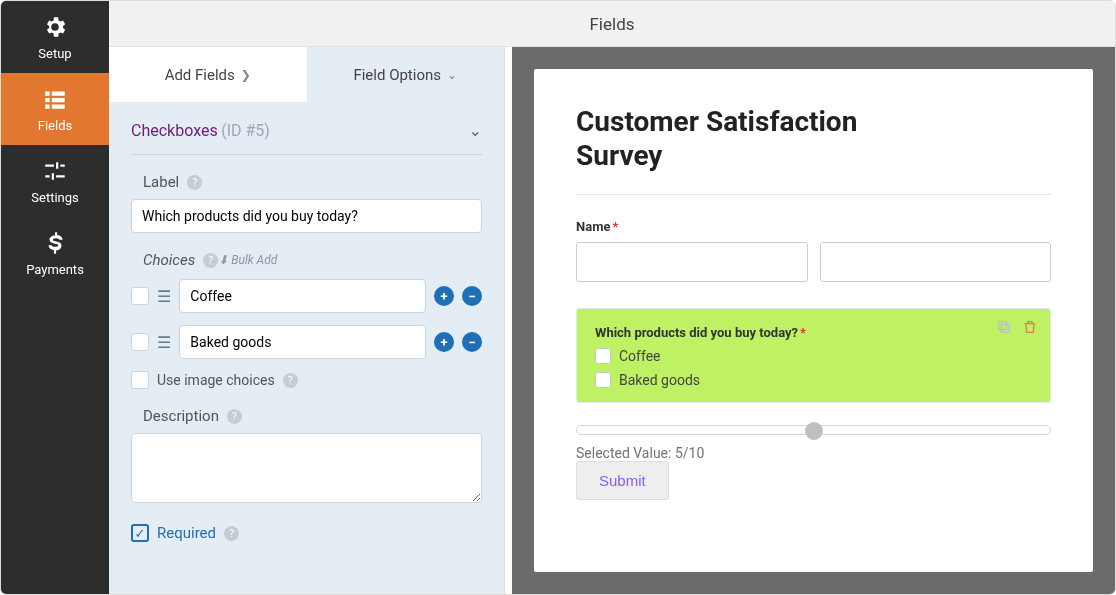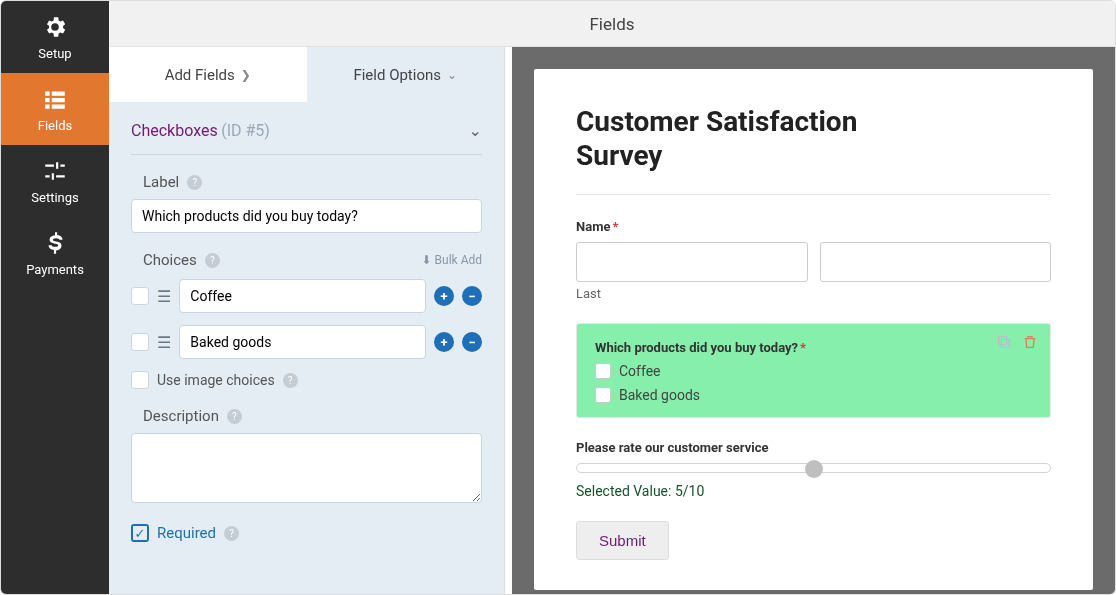--- a/index.html
+++ b/index.html
@@ -31,21 +31,21 @@
 .section-head { display: flex; align-items: center; justify-content: space-between; padding-bottom: 14px; border-bottom: 1px solid #c9d6e2; margin-bottom: 18px; }
 .section-head .title { font-size: 16px; color: #701a75; }
 .section-head .idtxt { color: #9aa9b8; font-size: 16px; }
 .section-head .arrow { color: #666; font-size: 16px; }
 
 .fld-label { display: flex; align-items: center; gap: 8px; margin-bottom: 8px; font-size: 15px; color: #555; margin-left: 12px; }
 .help { width: 15px; height: 15px; border-radius: 50%; background: #c4ccd4; color: #fff; font-size: 10px; display: inline-flex; align-items: center; justify-content: center; cursor: pointer; }
 input[type="text"], textarea { width: 100%; border: 1px solid #c9d6e2; border-radius: 4px; padding: 8px 10px; font-size: 14px; background: #fff; font-family: inherit; }
 textarea { height: 70px; resize: both; }
 
-.choices-head { display: flex; align-items: center; justify-content: space-between; margin-top: 18px; margin-bottom: 10px; }
+.choices-head { display: flex; align-items: center; justify-content: flex-start; margin-top: 18px; margin-bottom: 10px; font-style: italic; }
 .bulk { font-size: 12px; color: #8a98a6; cursor: pointer; display: flex; align-items: center; gap: 3px; }
 .choice-row { display: flex; align-items: center; gap: 8px; margin-bottom: 12px; }
 .choice-check { width: 18px; height: 18px; border: 1px solid #c9d6e2; border-radius: 3px; background: #fff; cursor: pointer; }
 .drag { color: #6b7886; font-size: 16px; cursor: grab; }
 .choice-input { flex: 1; }
 .circ-btn { width: 20px; height: 20px; border-radius: 50%; display: inline-flex; align-items: center; justify-content: center; color: #fff; font-size: 13px; font-weight: bold; cursor: pointer; }
 .circ-add { background: #1e6fb8; }
 .circ-del { background: #1e6fb8; }
 
 .img-choices { display: flex; align-items: center; gap: 8px; margin-top: 6px; margin-bottom: 18px; color: #555; }
@@ -59,31 +59,31 @@
 .form-title { font-size: 28px; font-weight: 700; color: #222; line-height: 1.2; margin-bottom: 22px; max-width: 340px; }
 .hr { border: none; border-top: 1px solid #e4e4e4; margin-bottom: 24px; }
 
 .p-label { font-size: 13px; font-weight: 700; color: #333; margin-bottom: 8px; }
 .p-label .req { color: #d63638; margin-left: 2px; }
 .name-row { display: flex; gap: 12px; margin-bottom: 4px; }
 .name-row input { flex: 1; border: 1px solid #ccc; border-radius: 3px; height: 40px; padding: 0 8px; }
 .sub-row { display: flex; gap: 12px; font-size: 13px; color: #666; margin-bottom: 22px; }
 .sub-row span { flex: 1; }
 
-.selected-field { background: #86efac; border: 1px solid #e4e8ec; border-radius: 3px; padding: 16px 18px 14px; margin-bottom: 22px; position: relative; }
+.selected-field { background: #bef264; border: 1px solid #e4e8ec; border-radius: 3px; padding: 16px 18px 14px; margin-bottom: 22px; position: relative; }
 .field-actions { position: absolute; top: 10px; right: 12px; display: flex; gap: 10px; }
 .field-actions .ic { width: 16px; height: 16px; cursor: pointer; }
 .opt-row { display: flex; align-items: center; gap: 8px; margin-top: 8px; color: #444; }
 .opt-check { width: 16px; height: 16px; border: 1px solid #c4ccd4; border-radius: 3px; background: #fff; }
 
 .slider { width: 100%; height: 10px; border: 1px solid #d4d4d4; border-radius: 6px; position: relative; margin: 8px 0 10px; background: #fff; }
 .slider .thumb { position: absolute; top: -4px; width: 18px; height: 18px; background: #bfbfbf; border-radius: 50%; }
-.slider-val { font-size: 14px; color: #14532d; margin-bottom: 22px; }
-
-.submit { background: #eee; border: 1px solid #ddd; border-radius: 3px; padding: 10px 22px; font-size: 15px; color: #701a75; cursor: pointer; }
+.slider-val { font-size: 14px; color: #737373; }
+
+.submit { background: #eee; border: 1px solid #ddd; border-radius: 3px; padding: 10px 22px; font-size: 15px; color: #8b5cf6; cursor: pointer; }
 </style>
 </head>
 <body>
 
 <div class="app">
 
   <div class="sidebar">
     <div class="sb-item">
       <svg viewBox="0 0 24 24">
           <path d="M19.4 13a7.5 7.5 0 000-2l2-1.6-2-3.4-2.4.9a7.4 7.4 0 00-1.7-1L15 3h-4l-.3 2.9a7.4 7.4 0 00-1.7 1l-2.4-.9-2 3.4L6.6 11a7.5 7.5 0 000 2l-2 1.6 2 3.4 2.4-.9a7.4 7.4 0 001.7 1L11 21h4l.3-2.9a7.4 7.4 0 001.7-1l2.4.9 2-3.4zm-7.4 2.5A3.5 3.5 0 1115.5 12 3.5 3.5 0 0112 15.5z"></path>
@@ -198,21 +198,20 @@
           <hr class="hr">
 
           <div class="p-label">
             <span>Name</span><span class="req">*</span>
           </div>
           <div class="name-row">
             <input type="text" style="">
             <input type="text" style="">
           </div>
           <div class="sub-row">
-            <span>Last</span>
           </div>
 
           <div class="selected-field">
             <div class="field-actions">
               <svg class="ic" viewBox="0 0 24 24" fill="none" stroke="#b6c0c9" stroke-width="2">
                   <rect x="8" y="8" width="12" height="12" rx="1"></rect>
                   <rect x="4" y="4" width="12" height="12" rx="1"></rect>
                 </svg>
               <svg class="ic" viewBox="0 0 24 24" fill="none" stroke="#d9835a" stroke-width="2">
                   <path d="M4 7h16M9 7V4h6v3M6 7l1 13h10l1-13"></path>
@@ -224,21 +223,20 @@
             <div class="opt-row">
               <span class="opt-check"></span>
               <span>Coffee</span>
             </div>
             <div class="opt-row">
               <span class="opt-check"></span>
               <span>Baked goods</span>
             </div>
           </div>
 
-          <div class="p-label">Please rate our customer service</div>
           <div class="slider">
             <div class="thumb" style="left:calc(50% - 9px)"></div>
           </div>
           <div class="slider-val">Selected Value: 5/10</div>
 
           <button class="submit">Submit</button>
         </div>
       </div>
 
     </div>

